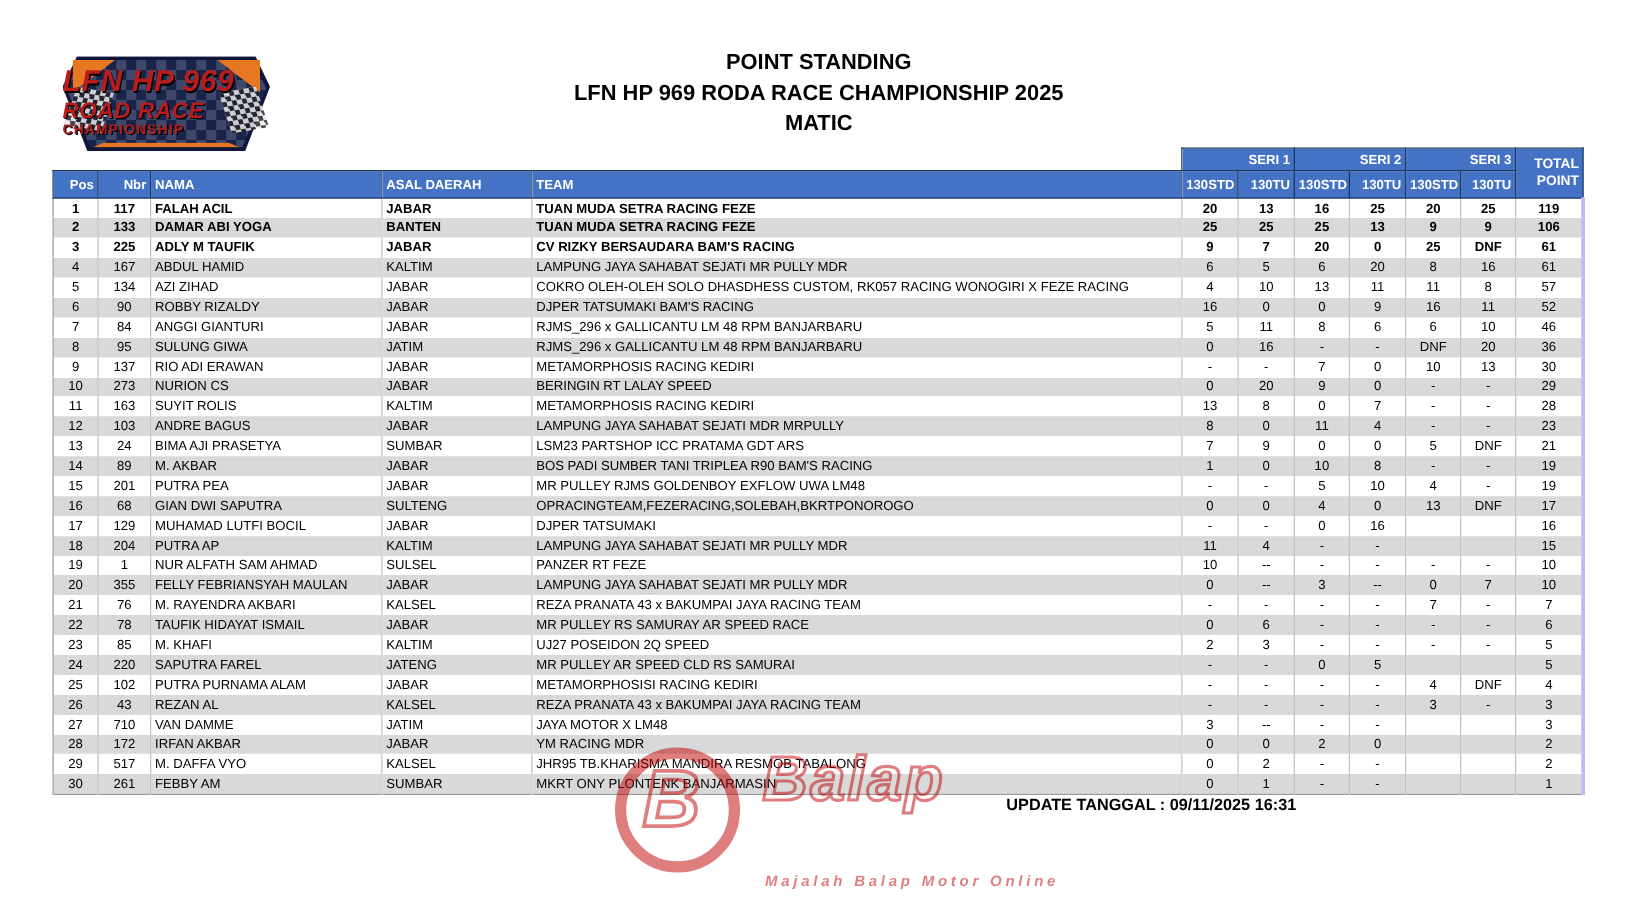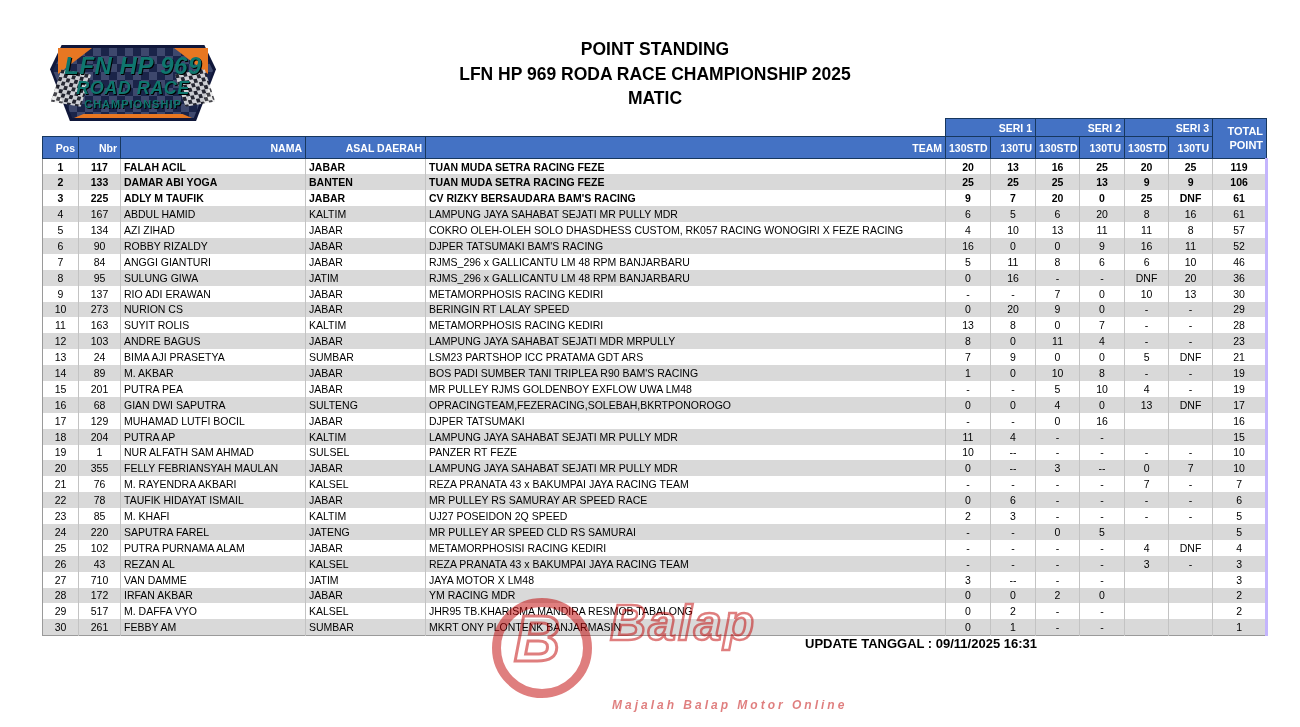--- a/index.html
+++ b/index.html
@@ -25,39 +25,39 @@
     background:conic-gradient(#e8e8e8 90deg,#23232a 90deg 180deg,#e8e8e8 180deg 270deg,#23232a 270deg);
     background-size:8px 8px;}
   .logo .checker.left{left:6px;top:26px;transform:rotate(18deg) skewY(-8deg);}
   .logo .checker.right{right:6px;top:26px;transform:rotate(-18deg) skewY(8deg);}
   .logo .texture{position:absolute;inset:3px;opacity:.14;
     clip-path:polygon(7% 0,93% 0,100% 32%,88% 100%,12% 100%,0 32%);
     background:conic-gradient(#fff 90deg,#000 90deg 180deg,#fff 180deg 270deg,#000 270deg);
     background-size:16px 16px;}
   .logo .orange-bottom{position:absolute;left:24px;right:24px;bottom:3px;height:4px;background:#e87722;
     clip-path:polygon(0 100%,8% 0,92% 0,100% 100%);}
-  .logo .txt{position:absolute;left:0;right:0;text-align:center;color:#0f766e;font-weight:bold;
+  .logo .txt{position:absolute;left:0;right:0;color:#b91c1c;font-weight:bold;
     text-shadow:1px 1px 0 #000;letter-spacing:.5px;line-height:1;}
   .logo .t1{top:9px;font-size:24px;font-style:italic;}
   .logo .t2{top:34px;font-size:18px;font-style:italic;}
   .logo .t3{top:54px;font-size:11px;letter-spacing:1px;}
 
   
   .title{position:absolute;left:0;top:37px;width:1310px;text-align:center;color:#000;}
   .title div{font-weight:bold;font-size:17.5px;line-height:24.5px;}
 
   
   table.standings{position:absolute;left:42px;top:118px;width:1224px;border-collapse:collapse;table-layout:fixed;}
   table.standings th,table.standings td{overflow:hidden;white-space:nowrap;}
   thead th{background:var(--blue);color:#fff;font-weight:bold;font-size:10.5px;
     border:1px solid var(--hborder);padding:0 3px;text-align:right;}
   thead .spacer{background:transparent;border:none;}
   thead tr.r1 th{height:18px;}
   thead tr.r2 th{height:22px;margin-left:20px;}
-  thead th.l{text-align:right;}
+  thead th.l{text-align:left;}
   thead th.total-cell{font-size:11px;line-height:1.25;}
   tbody td{font-size:10.5px;height:15.9px;color:#000;
     border-left:1px solid #c3c3c3;border-right:1px solid #c3c3c3;padding:0 3px;}
   tbody tr.alt td{background:var(--alt);}
   tbody tr.bold td{font-weight:bold;}
   tbody td.c{text-align:center;padding:0 1px;}
   tbody td.l{text-align:left;}
   table.standings{border-bottom:1px solid #9a9a9a;}
   tbody td:first-child{border-left:1px solid #9a9a9a;}
   tbody td:last-child{border-right:3px solid #c4b5fd;}

